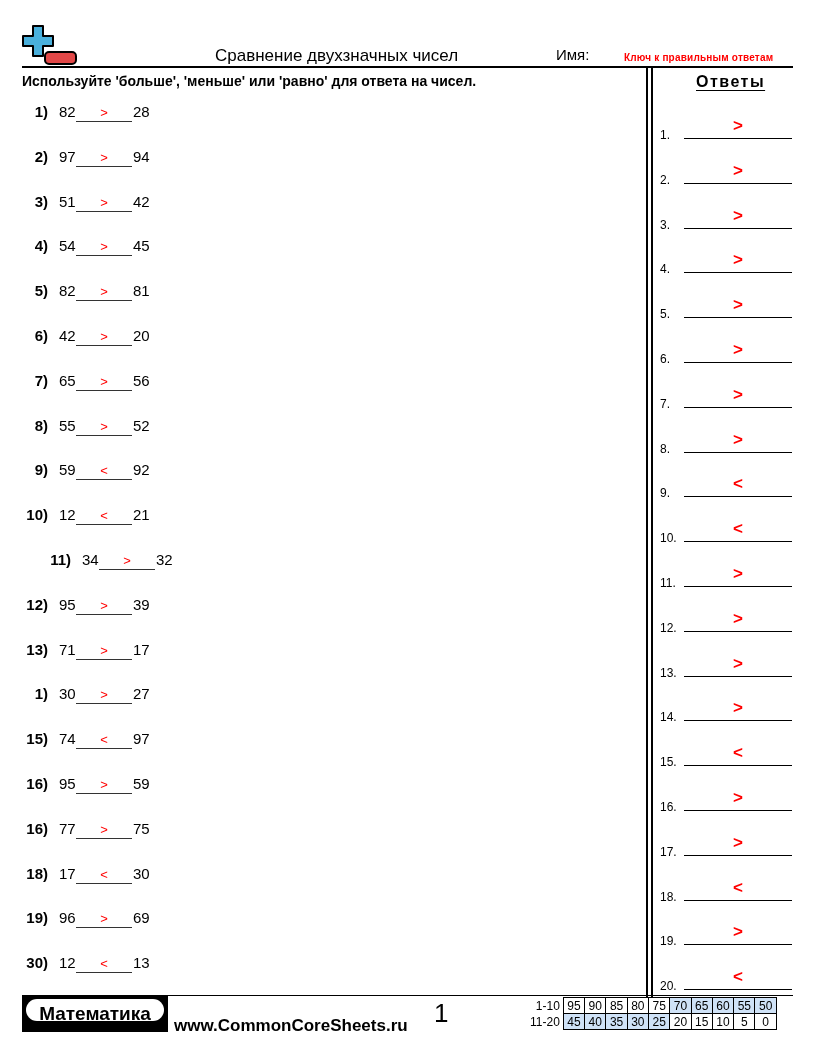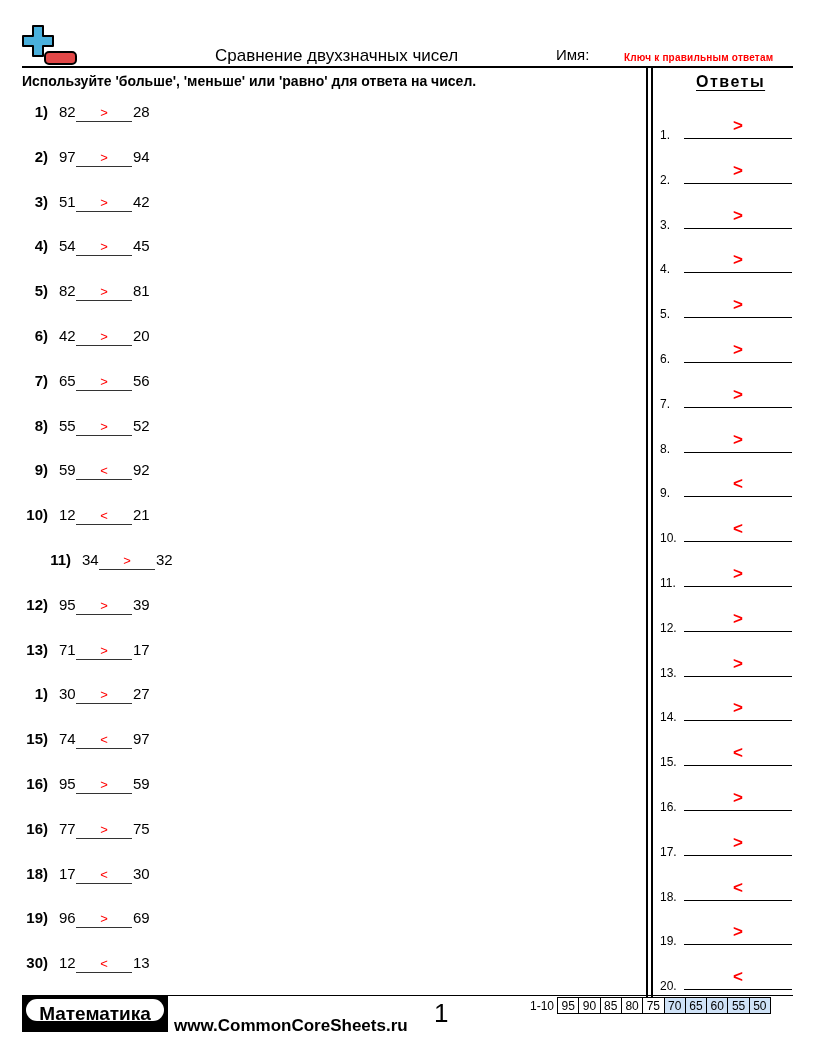--- a/index.html
+++ b/index.html
@@ -322,14 +322,27 @@
         <td class="c">90</td>
         <td class="c">85</td>
         <td class="c">80</td>
         <td class="c">75</td>
         <td class="c hl">70</td>
         <td class="c hl">65</td>
         <td class="c hl">60</td>
         <td class="c hl">55</td>
         <td class="c hl">50</td>
       </tr>
+      <tr>
+        <td class="lab">11-20</td>
+        <td class="c hl">45</td>
+        <td class="c hl">40</td>
+        <td class="c hl">35</td>
+        <td class="c hl">30</td>
+        <td class="c hl">25</td>
+        <td class="c">20</td>
+        <td class="c">15</td>
+        <td class="c">10</td>
+        <td class="c">5</td>
+        <td class="c">0</td>
+      </tr>
     </tbody>
 </table>
 
 </body></html>

